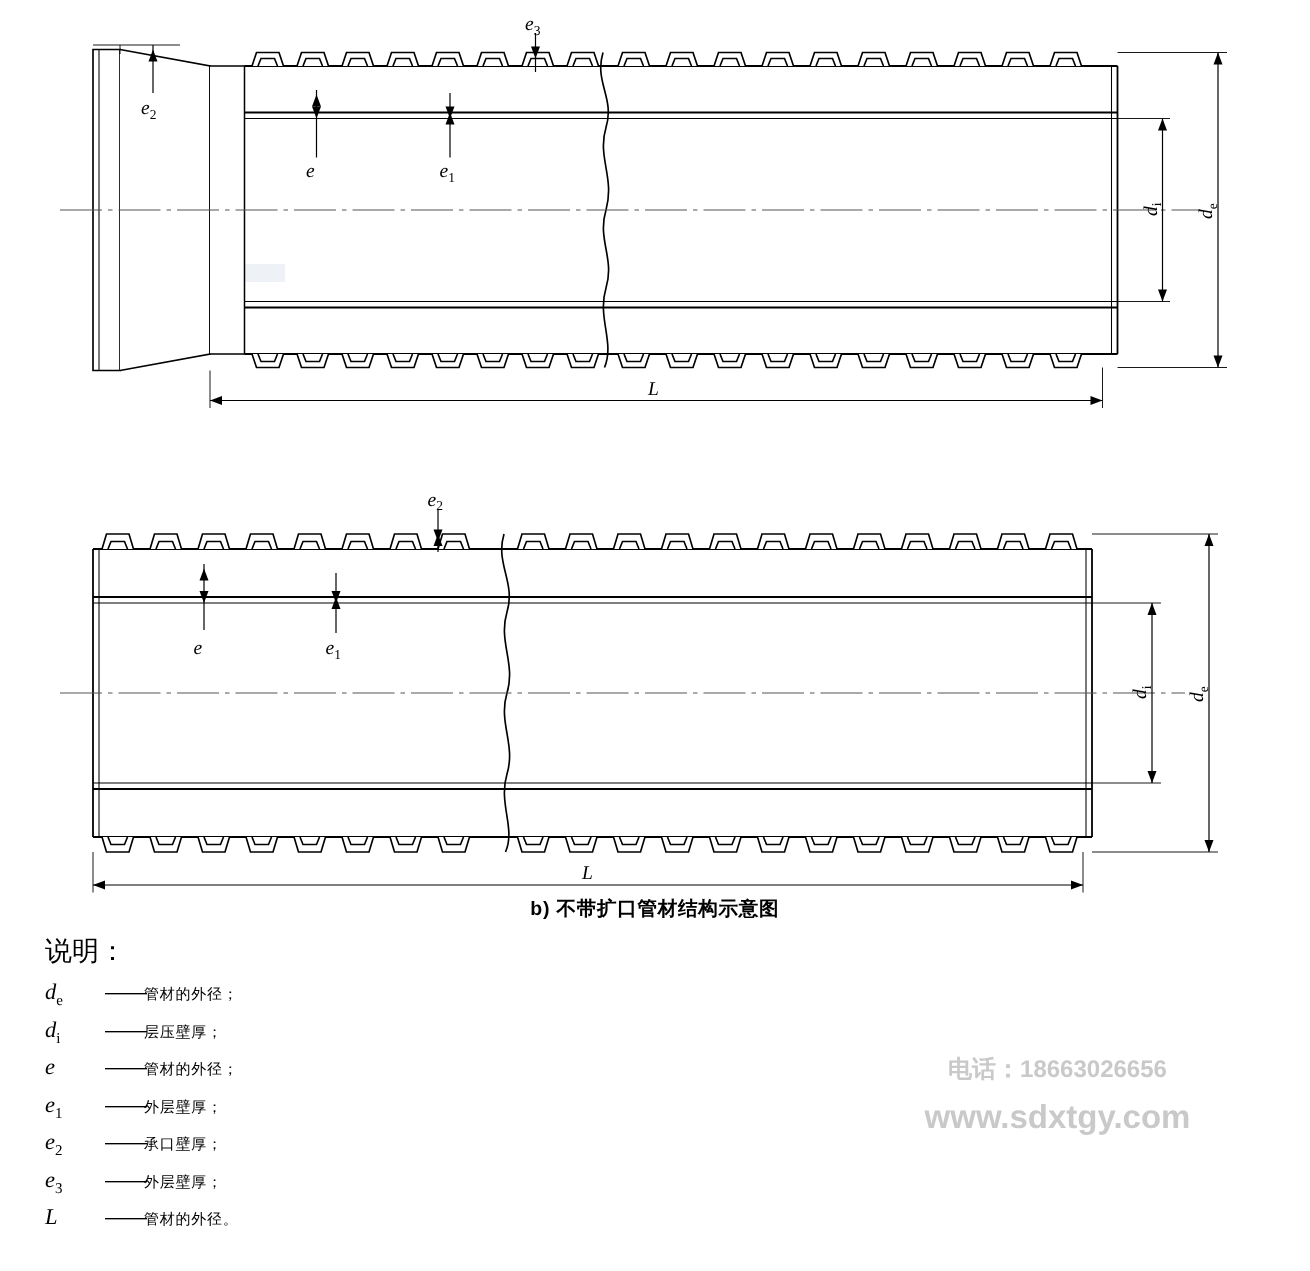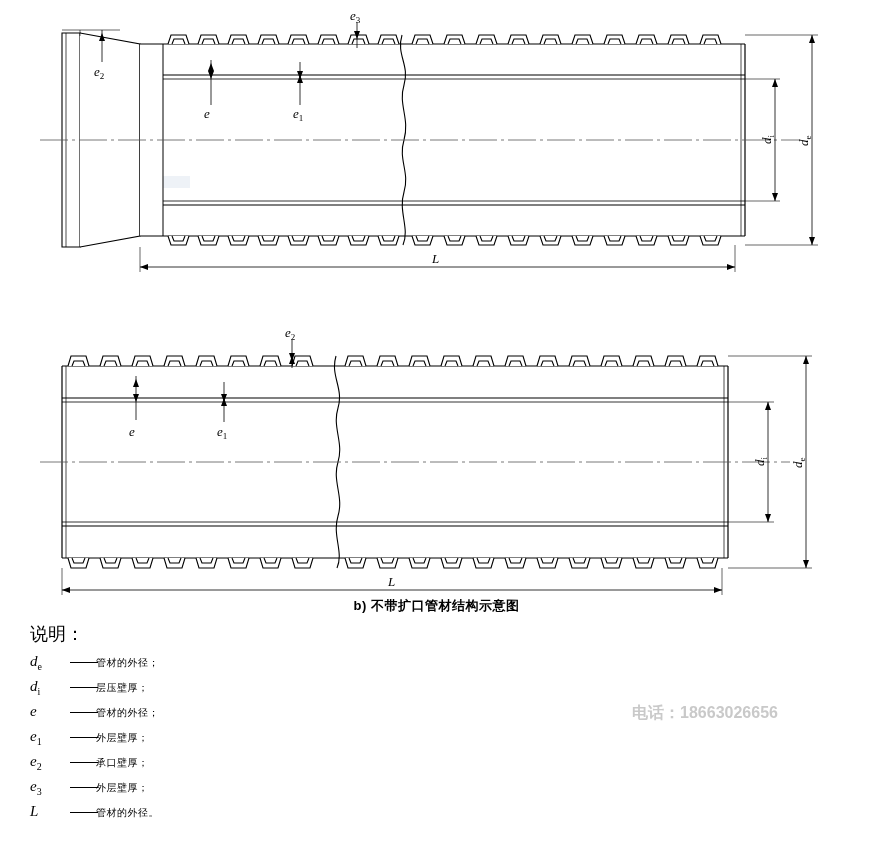--- a/index.html
+++ b/index.html
@@ -461,15 +461,16 @@
 
     <div class="legend-row">
       <span class="legend-sym">L</span>
       <span class="legend-dash">——</span>
       <span class="legend-text">管材的外径。</span>
     </div>
   </div>
 
   <div id="watermark">
     <div id="wm2">电话：18663026656</div>
+    <div id="wm3">www.sdxtgy.com</div>
   </div>
 
 </div>
 
 </body></html>

